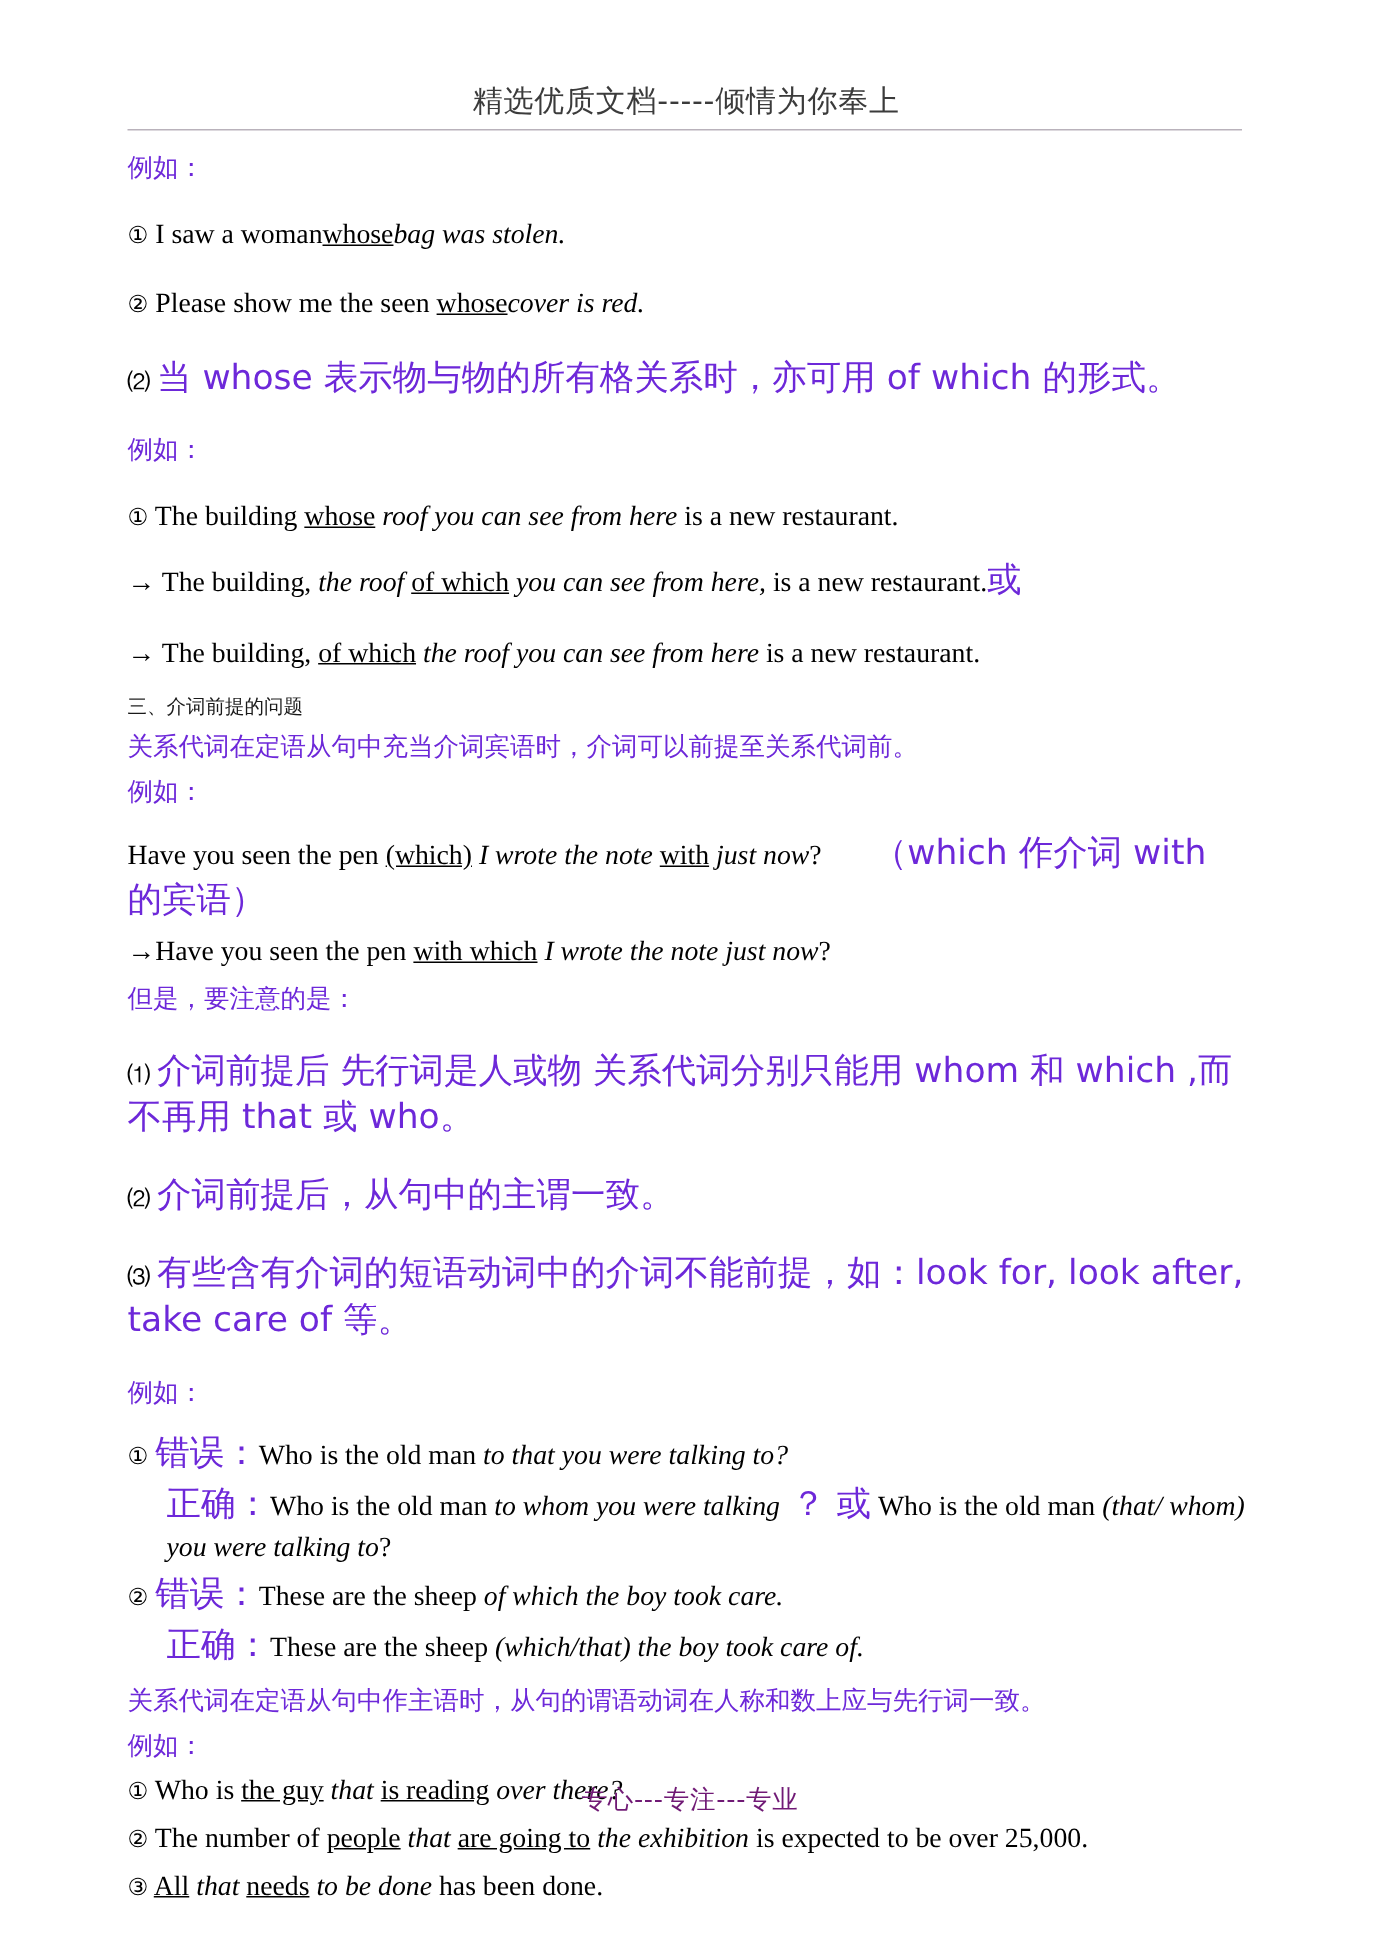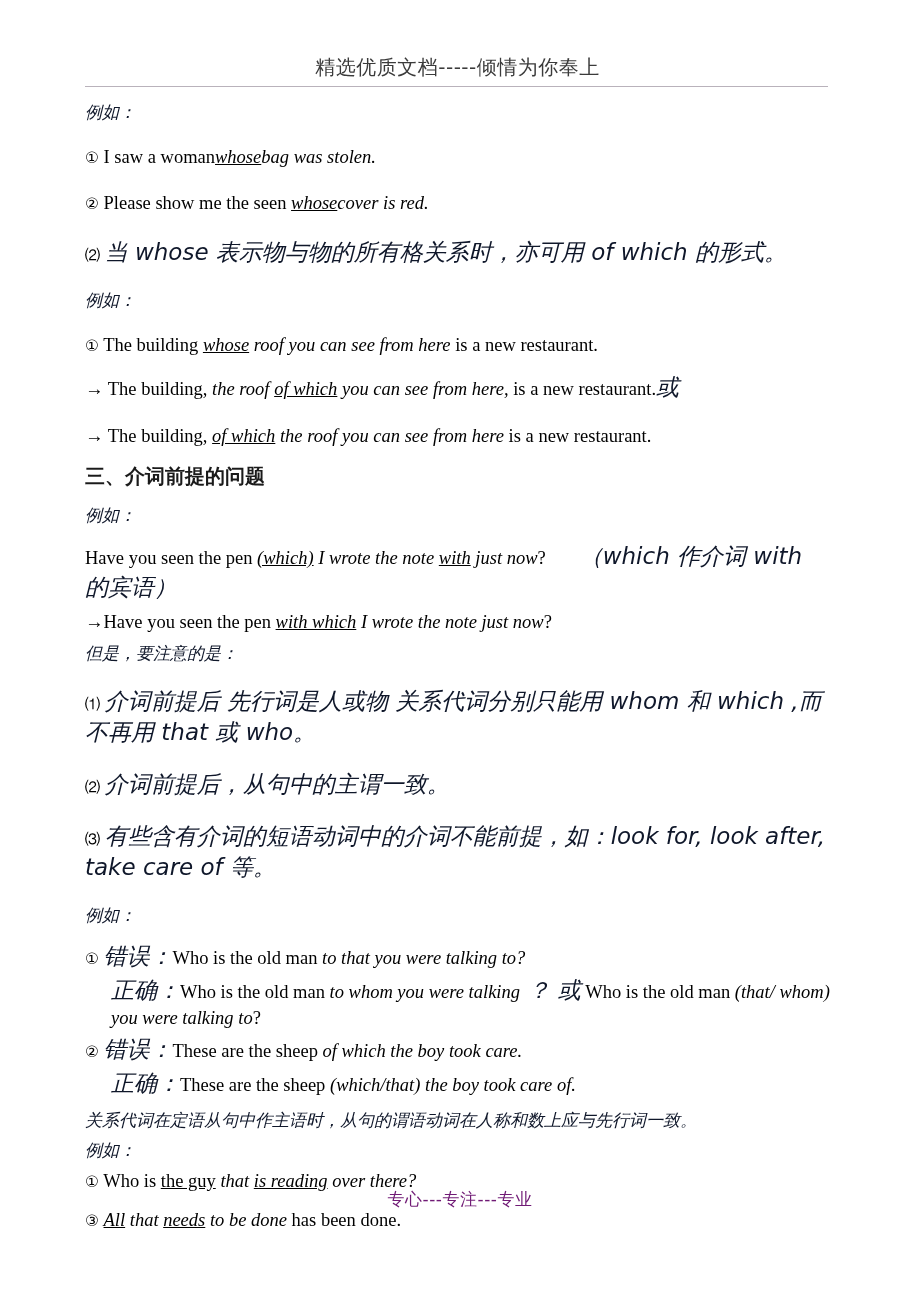--- a/index.html
+++ b/index.html
@@ -50,57 +50,56 @@
   
   .p {
     font-size: 18.5px;
     line-height: 1.35;
     margin: 0;
     padding: 0;
     white-space: normal;
   }
   .cn {
     font-family: "DejaVu Sans", "Liberation Sans", sans-serif;
-    color: #0f172a;
+    color: #6d28d9;
     font-size: 17px;
-    font-style: italic;
   }
   .en {
     font-family: "Liberation Serif", "DejaVu Serif", serif;
     font-size: 18.5px;
   }
   .gap-lg { height: 21px; }
   .gap-md { height: 14px; }
   .gap-sm { height: 7px; }
   .gap-xs { height: 3px; }
 
   .it { font-style: italic; text-align: center; }
   .ul { text-decoration: underline; }
-  .itul { font-style: italic; text-decoration: underline; }
+  .itul { text-decoration: underline; }
 
   
   .circ {
     display: inline-block;
     font-family: "DejaVu Sans", "Liberation Sans", sans-serif;
     font-size: 15.5px;
     line-height: 1;
   }
 
   
   .paren {
     display: inline-block;
     font-family: "DejaVu Sans", "Liberation Sans", sans-serif;
     font-size: 15px;
   }
 
   
   .sec-head {
     font-family: "DejaVu Sans", "Liberation Sans", sans-serif;
-    font-weight: bold;
-    font-size: 20px;
+    font-weight: normal;
+    font-size: 13px;
     color: #1a1a1a;
     line-height: 1.35;
     margin: 0;
   }
 
   .indent {
     padding-left: 26px;
   }
 
   
@@ -175,20 +174,21 @@
     <p class="p mixed">
       <span class="en">→</span><span class="en"> The building, </span><span class="en itul">of which</span><span class="en it"> the roof you can see from here</span><span class="en"> is a new restaurant.</span>
     </p>
 
     <div class="gap-md"></div>
 
     <p class="sec-head">三、介词前提的问题</p>
 
     <div class="gap-sm"></div>
 
+    <p class="p cn">关系代词在定语从句中充当介词宾语时，介词可以前提至关系代词前。</p>
 
     <div class="gap-sm"></div>
 
     <p class="p cn">例如：</p>
 
     <div class="gap-md"></div>
 
     <p class="p mixed">
       <span class="en">Have you seen the pen </span><span class="en itul">(which)</span><span class="en it"> I wrote the note </span><span class="en itul">with</span><span class="en it"> just now</span><span class="en">?</span><span class="cn" style="padding-left:34px;">（which 作介词 with 的宾语）</span>
     </p>
@@ -267,20 +267,24 @@
 
     <div class="gap-sm"></div>
 
     <p class="p mixed">
       <span class="circ">①</span>
       <span class="en">Who is </span><span class="en ul">the guy</span><span class="en it"> that </span><span class="en itul">is reading</span><span class="en it"> over there?</span>
     </p>
 
     <div class="gap-sm"></div>
 
+    <p class="p mixed">
+      <span class="circ">②</span>
+      <span class="en">The number of </span><span class="en ul">people</span><span class="en it"> that </span><span class="en itul">are going to</span><span class="en it"> the exhibition</span><span class="en"> is expected to be over 25,000.</span>
+    </p>
 
     <div class="gap-sm"></div>
 
     <p class="p mixed">
       <span class="circ">③</span>
       <span class="en itul">All</span><span class="en it"> that </span><span class="en itul">needs</span><span class="en it"> to be done</span><span class="en"> has been done.</span>
     </p>
 
   </div>
 

